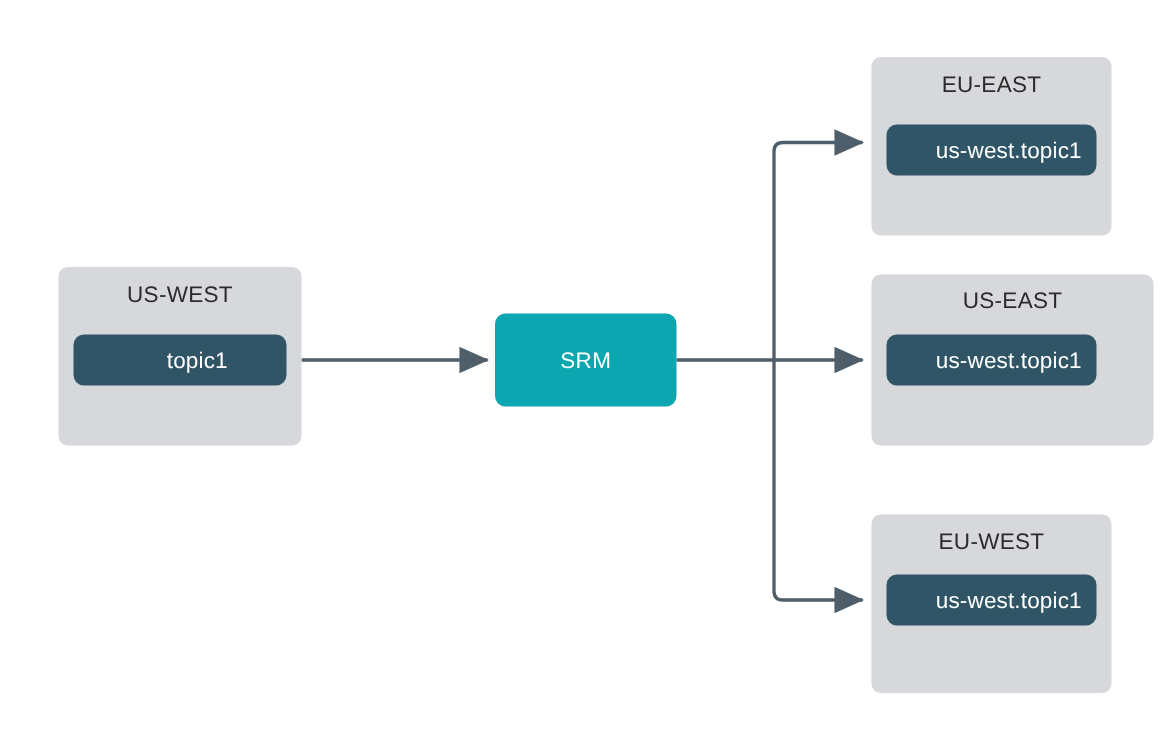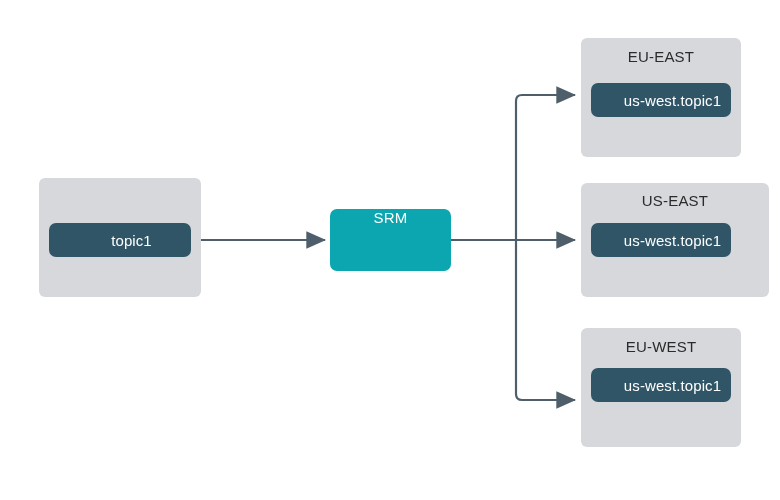--- a/index.html
+++ b/index.html
@@ -47,21 +47,21 @@
     color: #ffffff;
     font-size: 15px;
     white-space: nowrap;
     letter-spacing: 0.1px;
   }
   .srm-node {
     position: absolute;
     background: #0ba6b0;
     border-radius: 7px;
     display: flex;
-    align-items: flex-start;
+    align-items: center;
     justify-content: center;
     box-sizing: border-box;
   }
   .srm-label {
     color: #ffffff;
     font-size: 15px;
     letter-spacing: 0.2px;
     white-space: nowrap;
   }
   #connectors {
@@ -88,20 +88,21 @@
     <line x1="201" y1="240" x2="325" y2="240" stroke="#4e5f6b" stroke-width="2.2" marker-end="url(#arrowhead)"></line>
 
     <line x1="451" y1="240" x2="575" y2="240" stroke="#4e5f6b" stroke-width="2.2" marker-end="url(#arrowhead)"></line>
 
     <path d="M516,240 L516,101 Q516,95 522,95 L575,95" fill="none" stroke="#4e5f6b" stroke-width="2.2" marker-end="url(#arrowhead)"></path>
 
     <path d="M516,240 L516,394 Q516,400 522,400 L575,400" fill="none" stroke="#4e5f6b" stroke-width="2.2" marker-end="url(#arrowhead)"></path>
   </svg>
 
   <div class="cluster" style="left:39px; top:178px; width:162px; height:119px;">
+    <div class="cluster-label" style="top:10px;">US-WEST</div>
     <div class="topic-pill" style="left:10px; top:45px; width:142px; height:34px;">
       <span class="topic-pill-label">topic1</span>
     </div>
   </div>
 
   <div class="srm-node" style="left:330px; top:209px; width:121px; height:62px;">
     <span class="srm-label">SRM</span>
   </div>
 
   <div class="cluster" style="left:581px; top:38px; width:160px; height:119px;">
@@ -111,20 +112,20 @@
     </div>
   </div>
 
   <div class="cluster" style="left:581px; top:183px; width:188px; height:114px;">
     <div class="cluster-label" style="top:9px;">US-EAST</div>
     <div class="topic-pill" style="left:10px; top:40px; width:140px; height:34px;">
       <span class="topic-pill-label">us-west.topic1</span>
     </div>
   </div>
 
-  <div class="cluster" style="left:581px; top:328px; width:160px; height:119px;">
+  <div class="cluster" style="left:581px; top:343px; width:160px; height:119px;">
     <div class="cluster-label" style="top:10px;">EU-WEST</div>
     <div class="topic-pill" style="left:10px; top:40px; width:140px; height:34px;">
       <span class="topic-pill-label">us-west.topic1</span>
     </div>
   </div>
 
 </div>
 
 </body></html>

